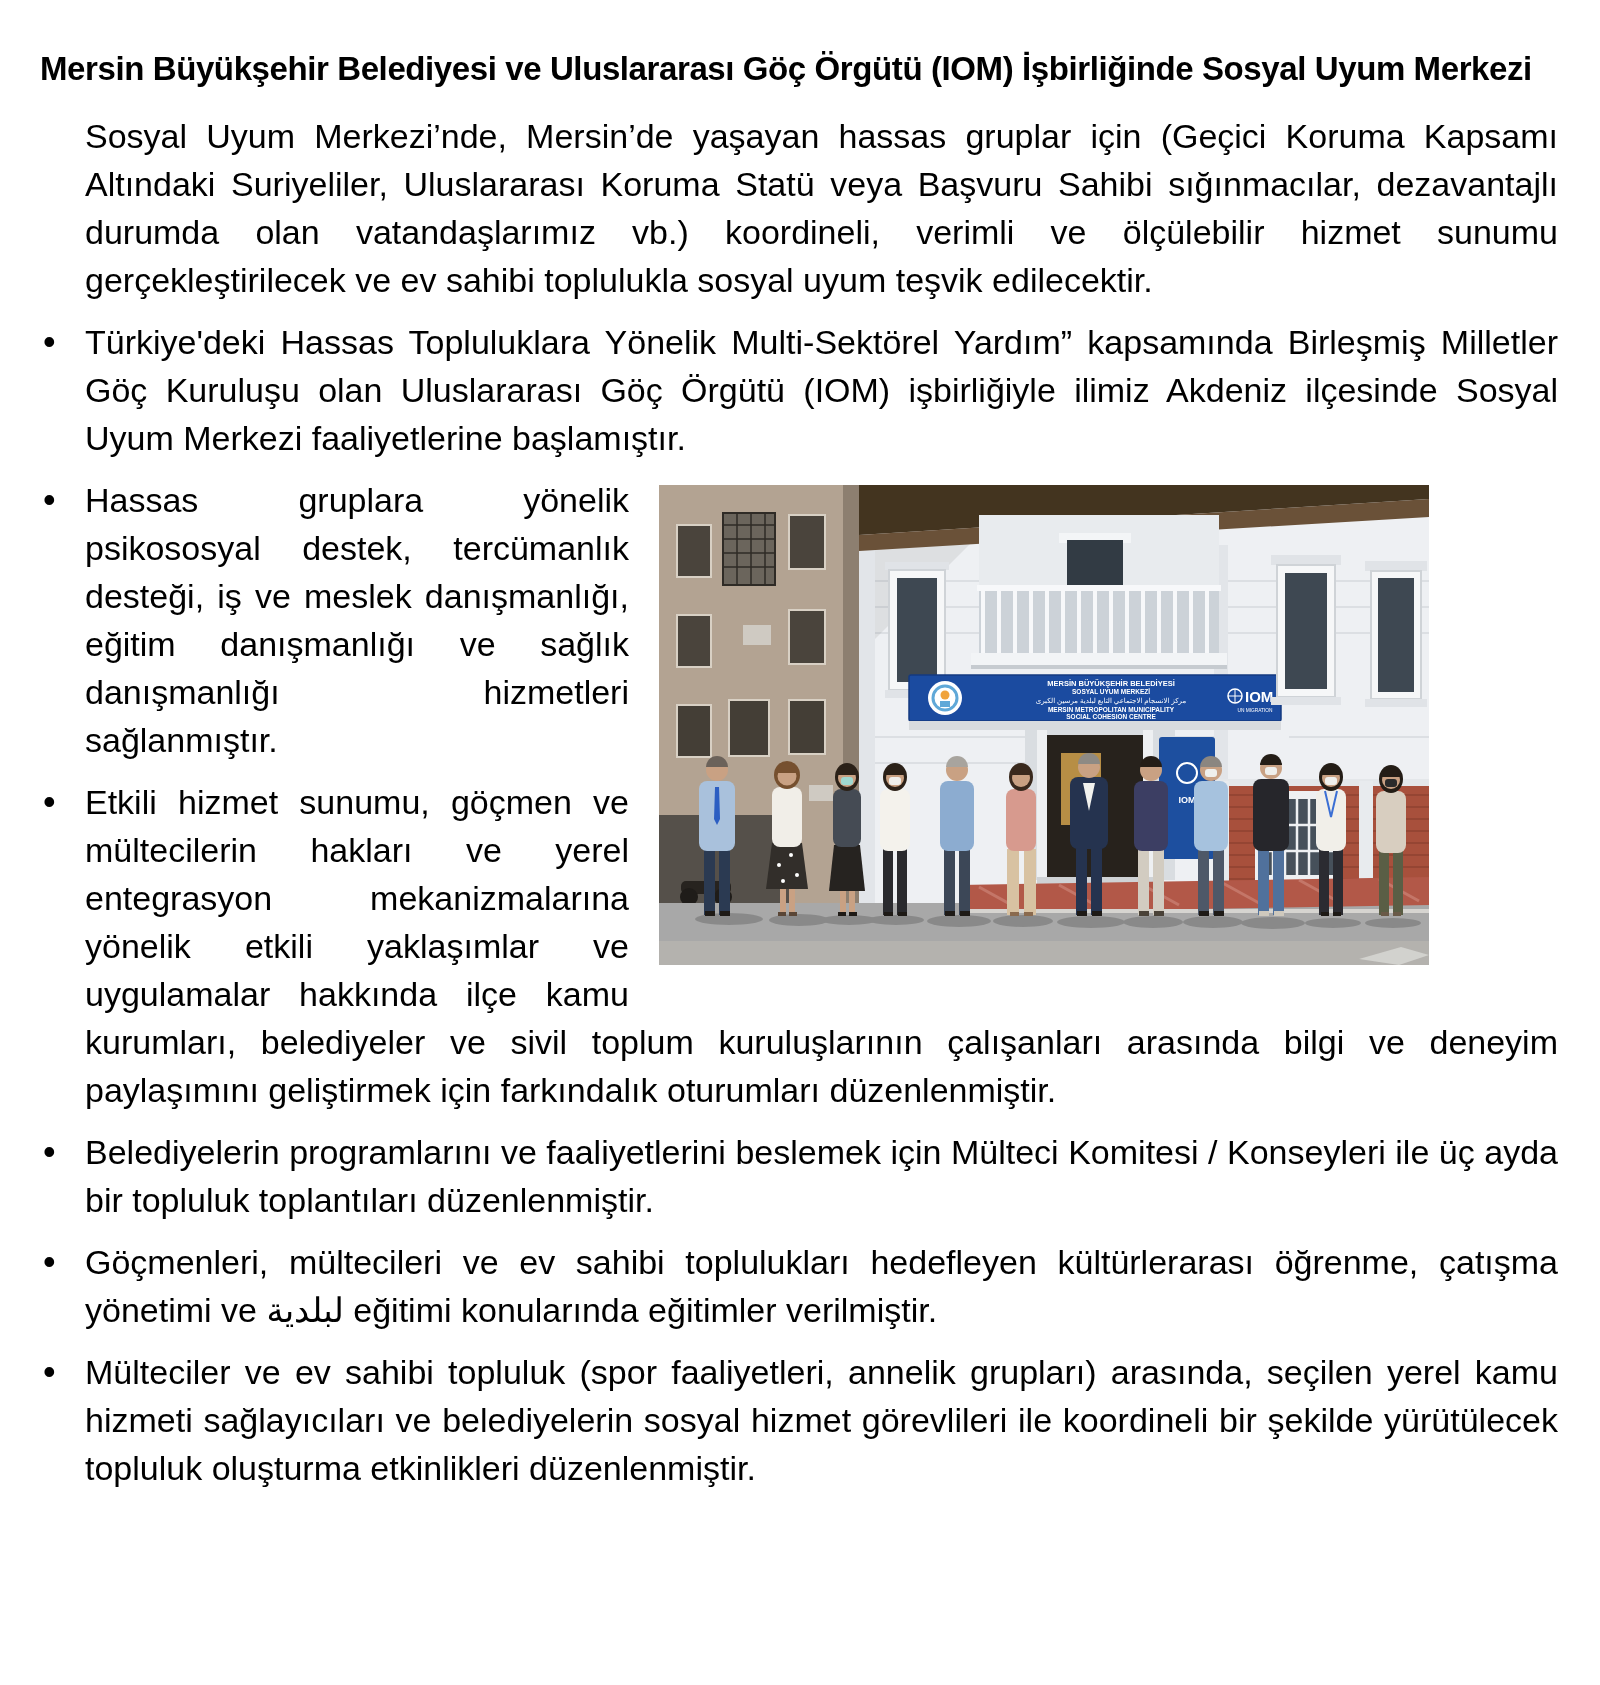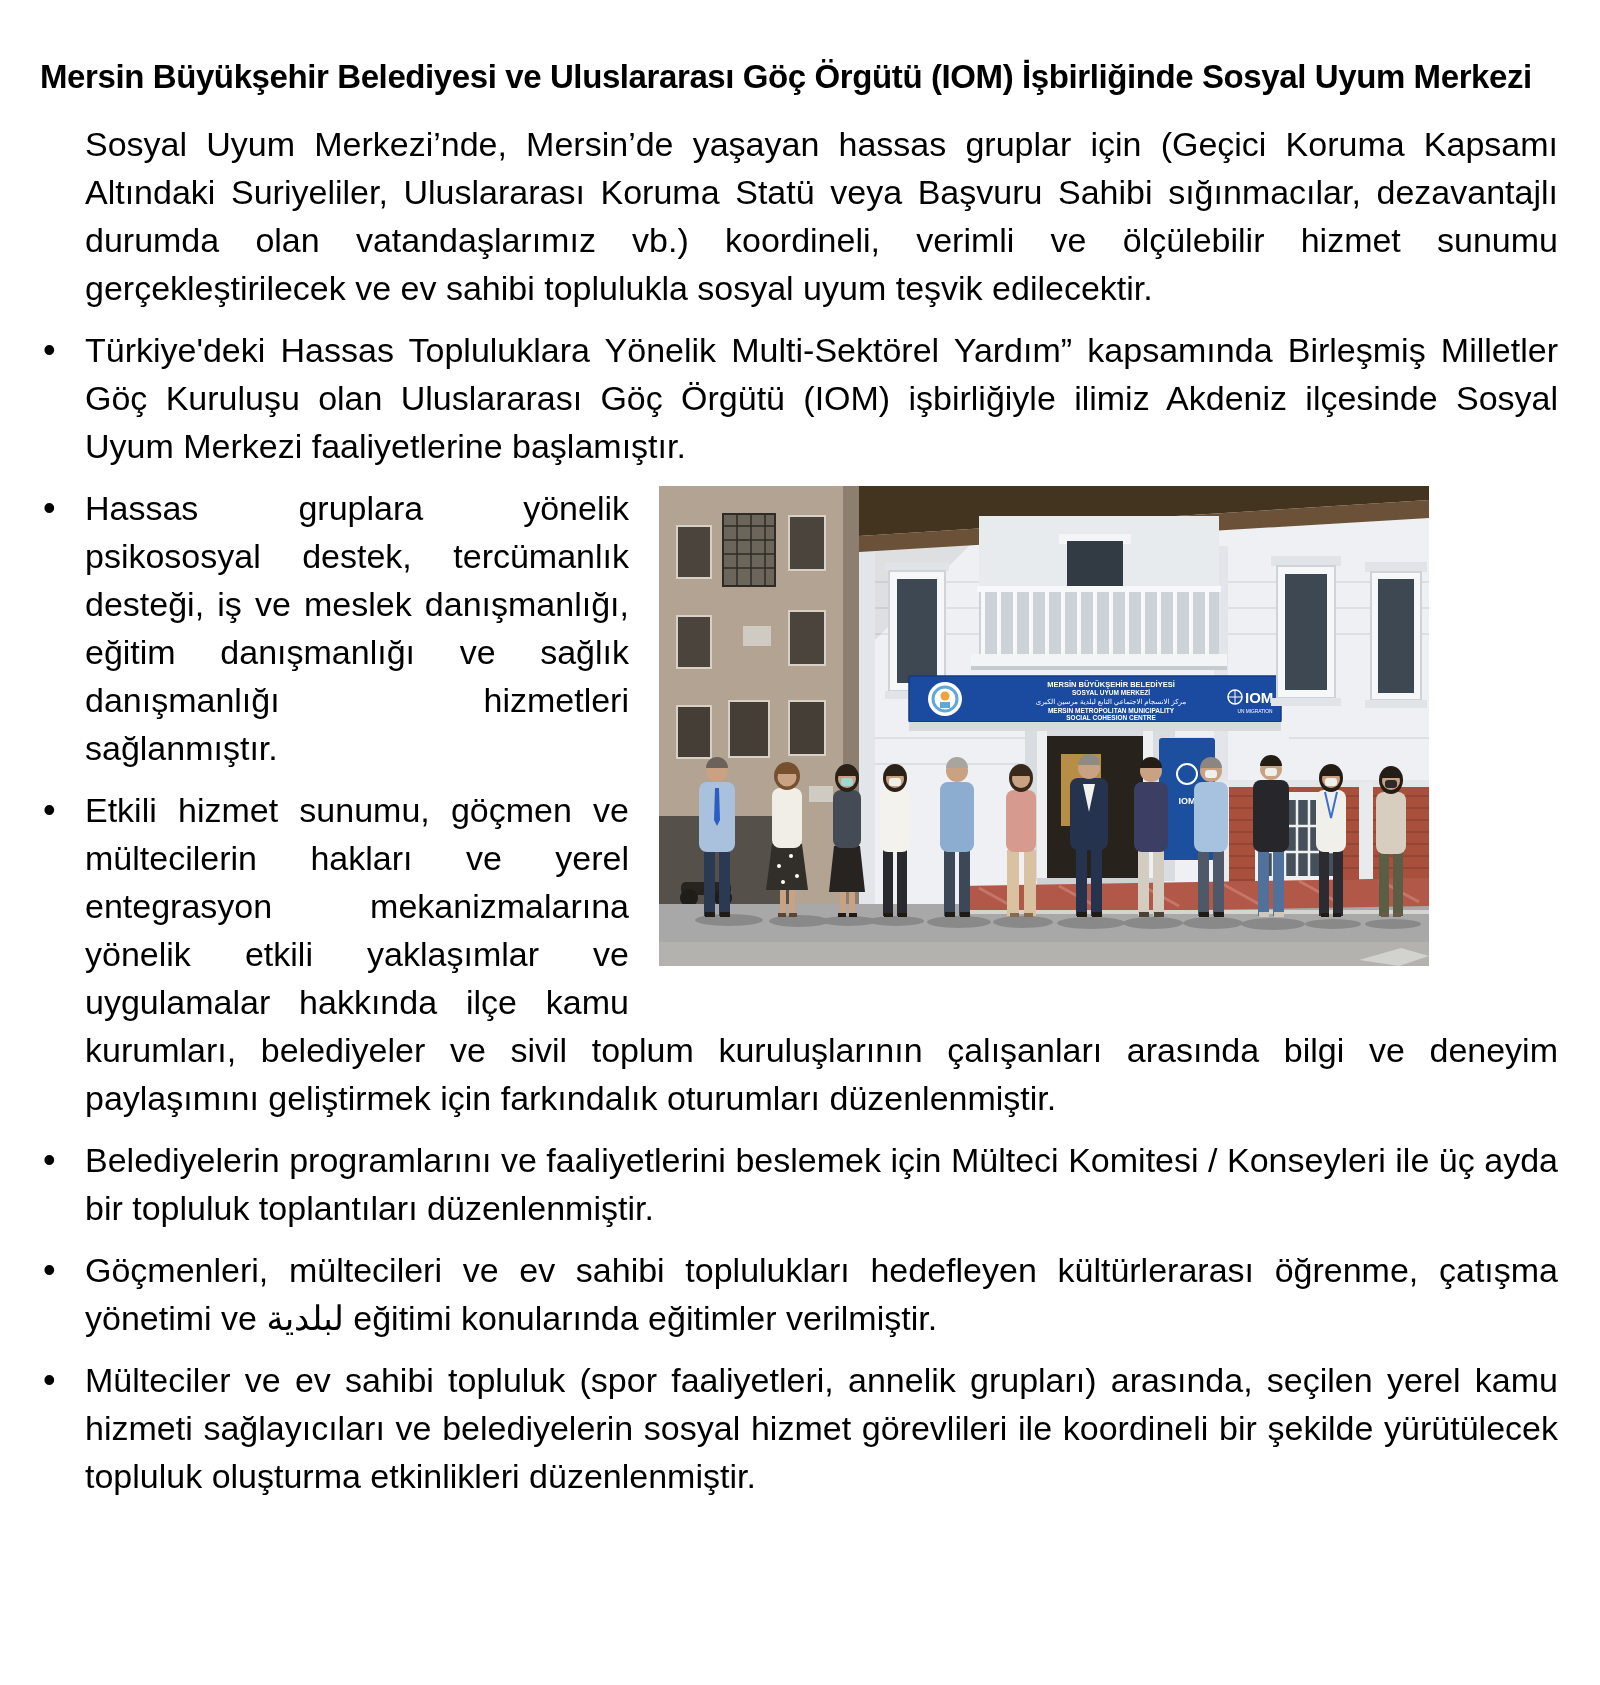--- a/index.html
+++ b/index.html
@@ -16,21 +16,21 @@
   }
   .page {
     padding: 36px 42px 0 40px;
   }
   .title {
     font-size: 33px;
     font-weight: bold;
     line-height: 50px;
     text-align: justify;
     letter-spacing: -0.4px;
-    margin: 16px 0 18px 0;
+    margin: 8px 0 18px 0;
   }
   .item {
     position: relative;
     font-size: 34px;
     line-height: 48px;
     text-align: justify;
     margin: 0 0 14px 0;
   }
   .bullet-item { padding-left: 45px; }
   .bullet-item::before {
@@ -51,21 +51,21 @@
     position: absolute;
     left: 12px;
     top: 0;
     font-weight: normal;
   }
   .clear-below-photo { clear: both; }
   .photo-wrap {
     float: right;
     width: 899px;
     height: 480px;
-    margin: 2px 0 20px 30px;
+    margin: 9px 0 20px 30px;
   }
   .photo-wrap svg { display: block; width: 770px; height: 480px; }
   .sign-text { fill: #ffffff; font-family: "Liberation Sans", sans-serif; }
 </style>
 </head>
 <body>
 
 <div class="page">
 
   <p class="title">Mersin Büyükşehir Belediyesi ve Uluslararası Göç Örgütü (IOM) İşbirliğinde Sosyal Uyum Merkezi</p>

